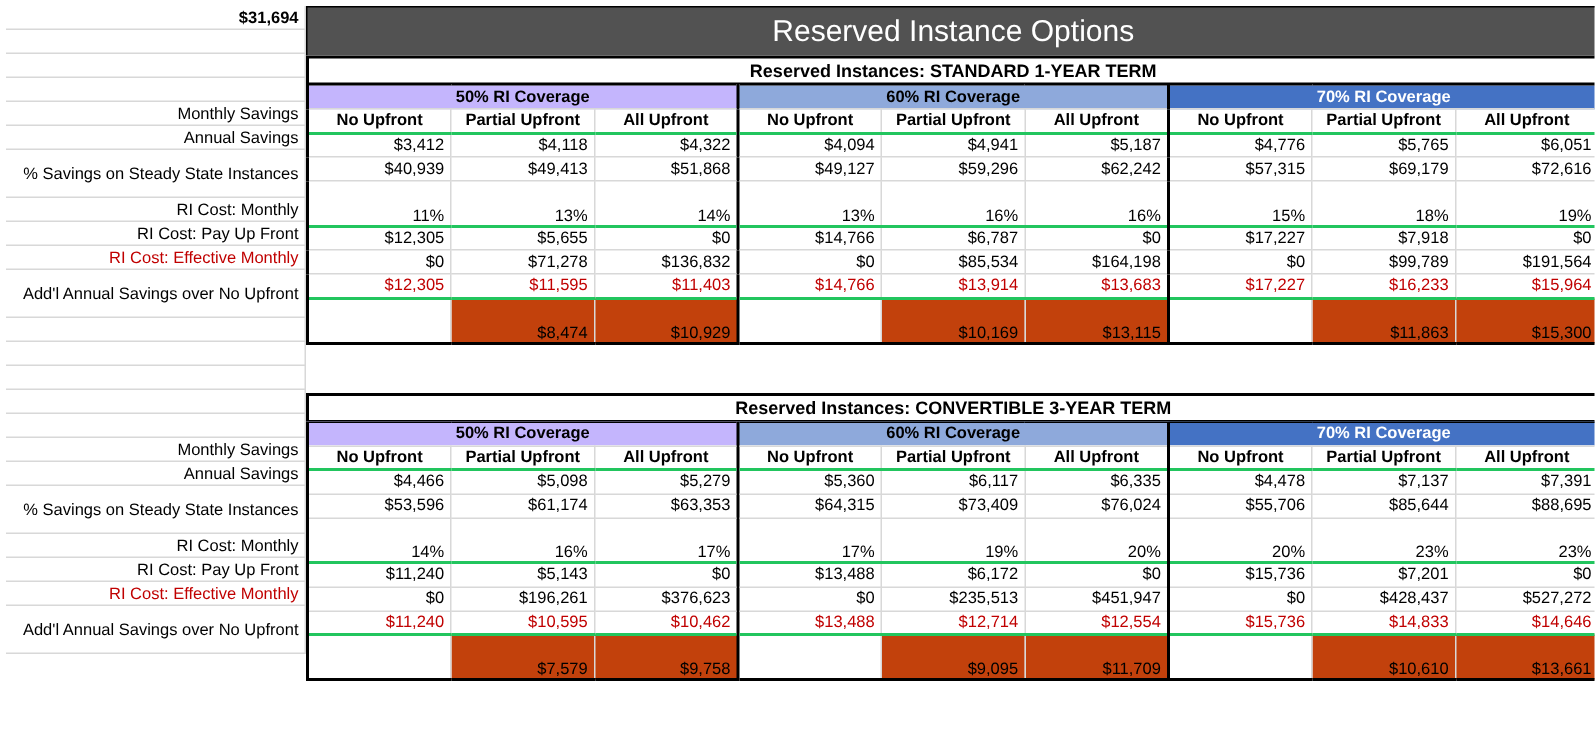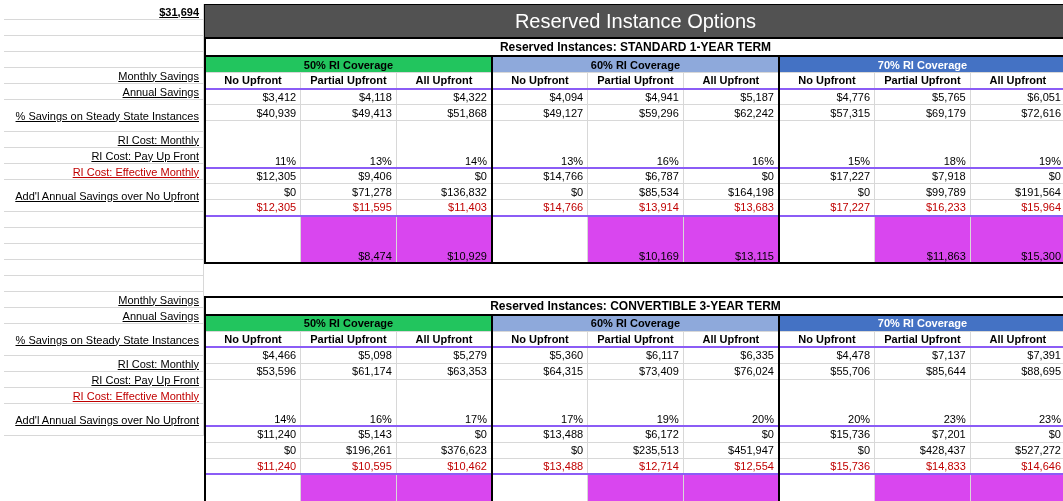--- a/index.html
+++ b/index.html
@@ -24,21 +24,20 @@
   .leftcell {
     border: 1px solid #d8d8d8;
     border-top: none;
     border-left: none;
     padding: 0 4px 0 0;
     display: flex;
     align-items: center;
     justify-content: flex-end;
     text-align: right;
     line-height: 12px;
-    text-decoration: underline;
   }
   .estbox {
     grid-row: 1 / span 2;
     background: #fff2cc;
     border: 1px solid #7f7f7f;
     font-weight: bold;
     text-align: center;
     display: flex;
     align-items: center;
     justify-content: center;
@@ -80,36 +79,36 @@
   td, th {
     height: 16px;
     padding: 0 4px;
     text-align: right;
     font-size: 11px;
     border: 1px solid #d8d8d8;
     box-sizing: border-box;
     white-space: nowrap;
   }
   th { font-weight: bold; text-align: center; }
-  .cov50 { background: #22c55e; }
+  .cov50 { background: #c4b5fd; }
   .cov60 { background: #8ea9db; }
   .cov70 { background: #4472c4; color: #fff; }
   .cov-row th { border-top: 1px solid #000; }
   .colhdr { background: #fff; }
   .group-left { border-left: 2px solid #000; }
   .group-right { border-right: 2px solid #000; }
   .outer-left { border-left: 2px solid #000; }
   .outer-right { border-right: 2px solid #000; }
   .red { color: #c00000; }
   .redlabel { color: #c00000; }
-  .green { background: #d946ef; }
-  .thick-top td, .thick-top th { border-top: 2px solid #8b5cf6; }
+  .green { background: #c2410c; }
+  .thick-top td, .thick-top th { border-top: 2px solid #22c55e; }
   .thick-bottom td, .thick-bottom th { border-bottom: 2px solid #000; }
   .section-gap { height: 32px; }
-  .tall { height: 47px; line-height: 12px; white-space: normal; }
+  .tall { height: 30px; line-height: 12px; white-space: normal; }
   .leftcell.tall-row { grid-row: span 2; }
 </style>
 </head>
 <body>
 
 <div class="wrap">
 
   <div class="leftcol">
     <div class="leftcell estval">$31,694</div>
     <div class="leftcell"></div>
@@ -188,21 +187,21 @@
         <td class="tall" style="vertical-align:bottom">14%</td>
         <td class="group-left tall" style="vertical-align:bottom">13%</td>
         <td class="tall" style="vertical-align:bottom">16%</td>
         <td class="group-right tall" style="vertical-align:bottom">16%</td>
         <td class="tall" style="vertical-align:bottom">15%</td>
         <td class="tall" style="vertical-align:bottom">18%</td>
         <td class="outer-right tall" style="vertical-align:bottom">19%</td>
       </tr>
       <tr class="thick-top">
         <td class="outer-left">$12,305</td>
-        <td>$9,406</td>
+        <td>$5,655</td>
         <td>$0</td>
         <td class="group-left">$14,766</td>
         <td>$6,787</td>
         <td class="group-right">$0</td>
         <td>$17,227</td>
         <td>$7,918</td>
         <td class="outer-right">$0</td>
       </tr>
       <tr>
         <td class="outer-left">$0</td>

